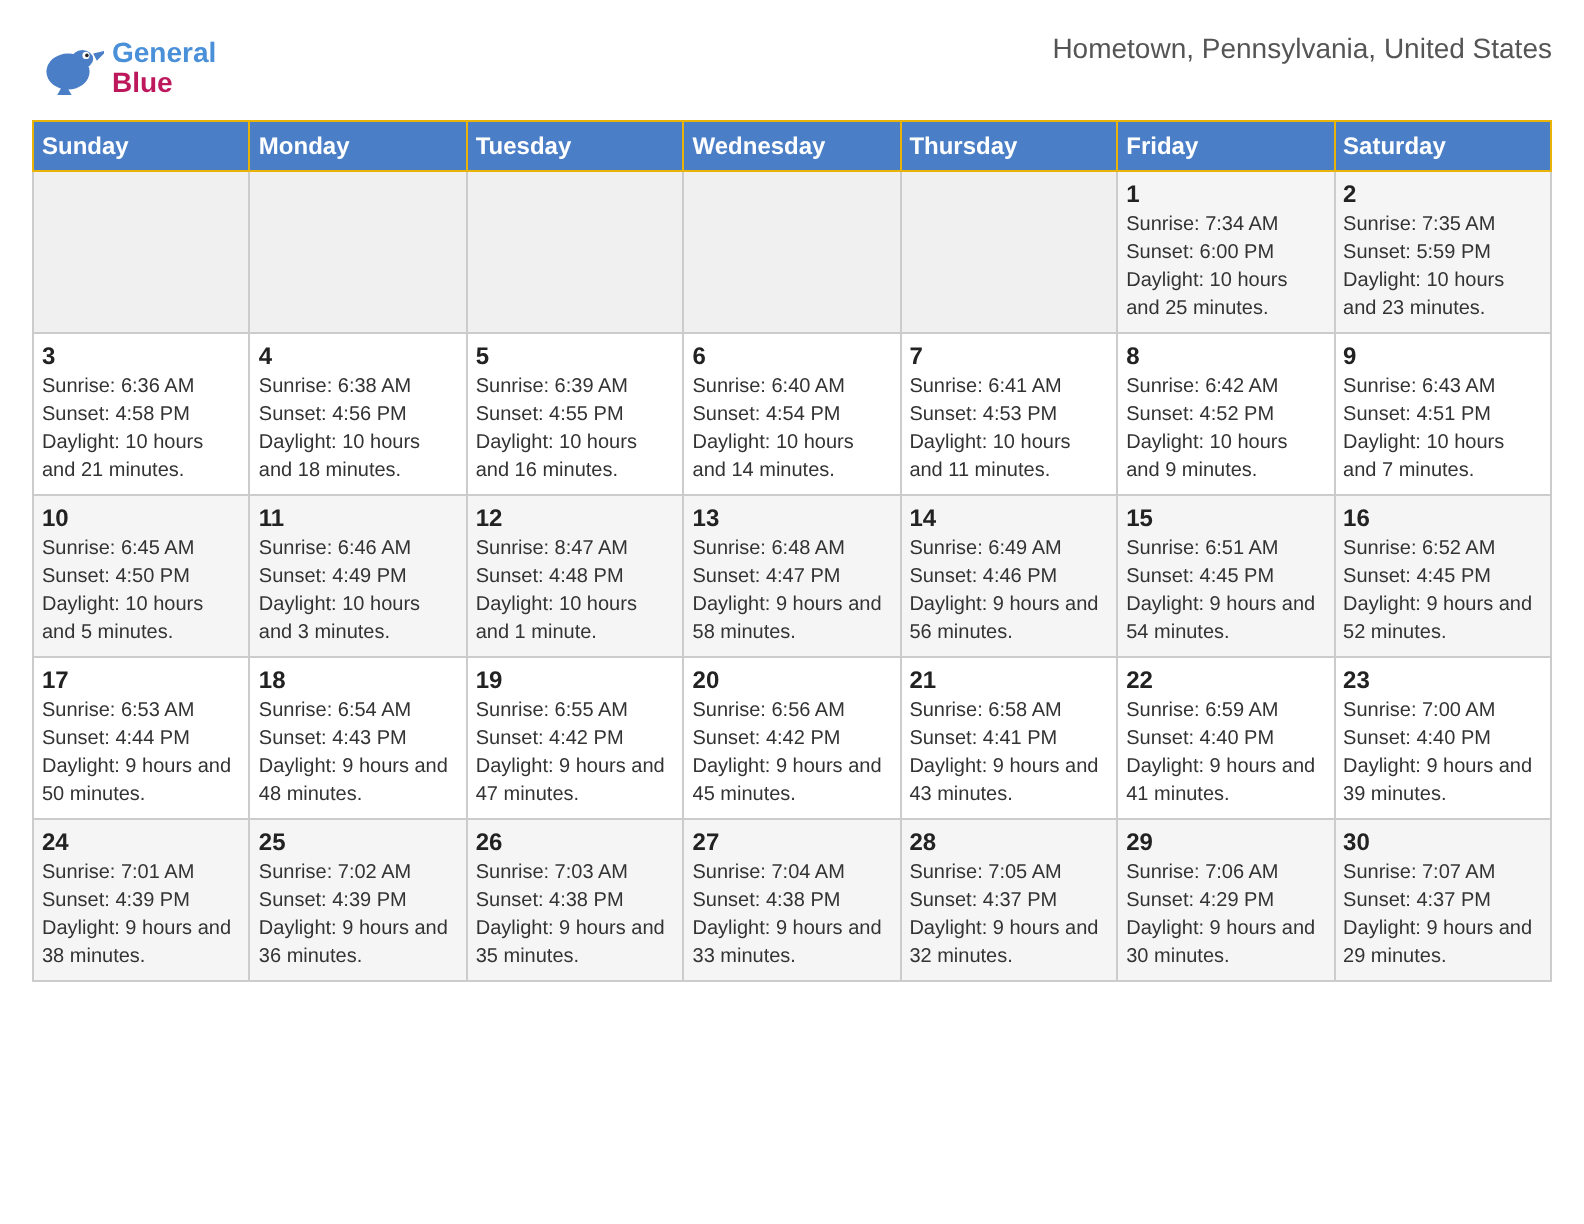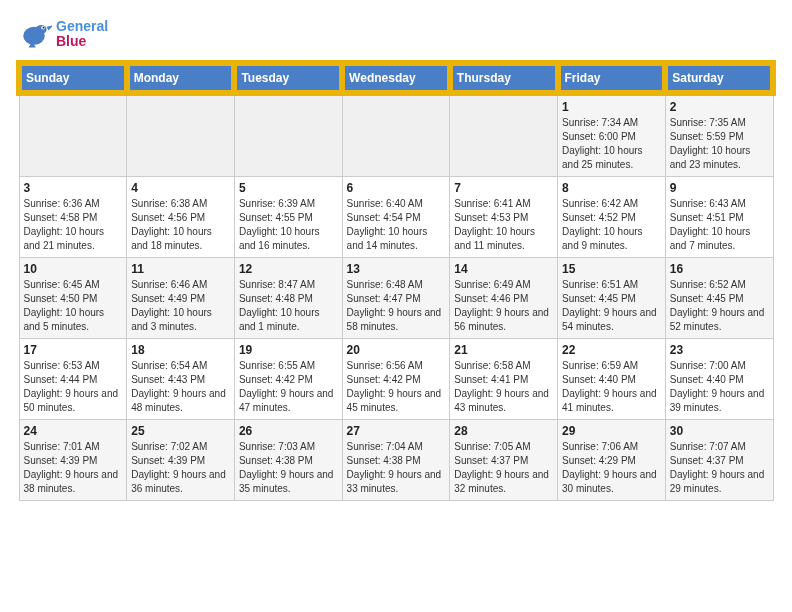--- a/index.html
+++ b/index.html
@@ -51,21 +51,21 @@
       border-collapse: collapse;
       font-size: 10.5px;
     }
     .calendar thead th {
       background: #4a7ec7;
       color: #fff;
       padding: 5px 4px;
       text-align: left;
       font-size: 12px;
       font-weight: bold;
-      border: 6px solid #eab308;
+      border: 1px solid #eab308;
     }
     .calendar tbody td {
       vertical-align: top;
       border: 1px solid #ccc;
       padding: 4px;
       min-height: 80px;
       width: 14.28%;
       background: #fff;
     }
     .calendar tbody tr:nth-child(odd) td {
@@ -101,20 +101,21 @@
       <ellipse cx="30" cy="13" rx="2" ry="2" fill="#fff"></ellipse>
       <ellipse cx="30.5" cy="13" rx="1" ry="1" fill="#222"></ellipse>
       <polygon points="18,28 14,35 22,35" fill="#4a7ec7"></polygon>
     </svg>
     <div class="logo-text">
       <div><span>General</span></div>
       <div><span style="color:#be185d">Blue</span></div>
     </div>
   </div>
   <div class="title-section">
+    <div class="subtitle">Hometown, Pennsylvania, United States</div>
   </div>
 </div>
 
 <table class="calendar">
   <thead>
     <tr id="header-row">
         <th>Sunday</th>
         <th>Monday</th>
         <th>Tuesday</th>
         <th>Wednesday</th>

